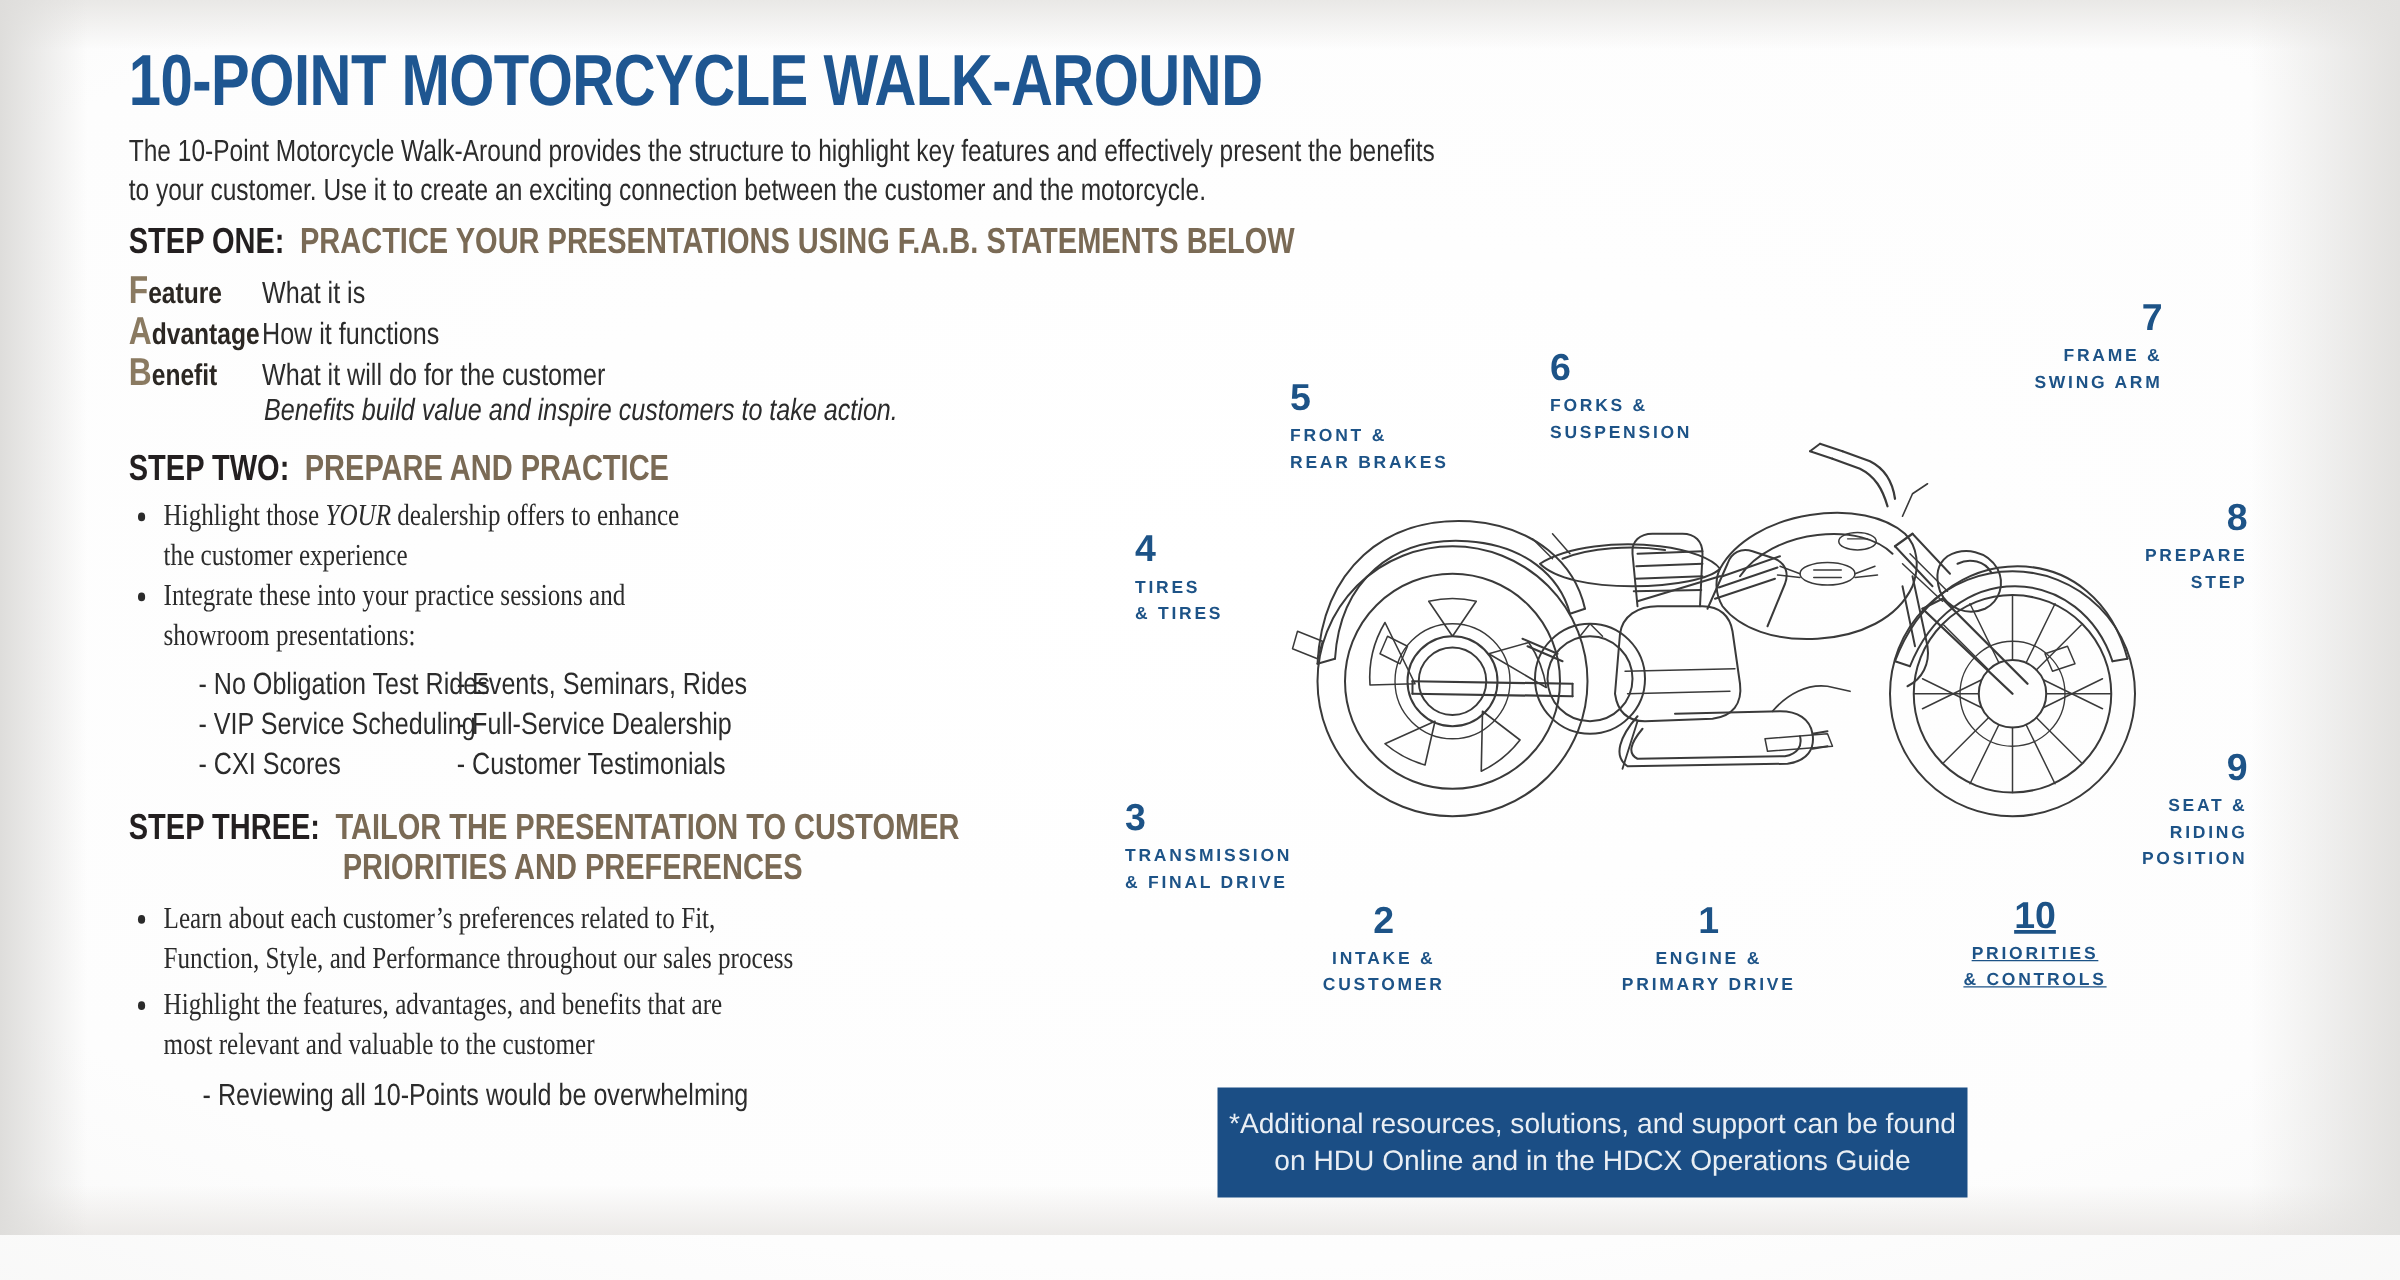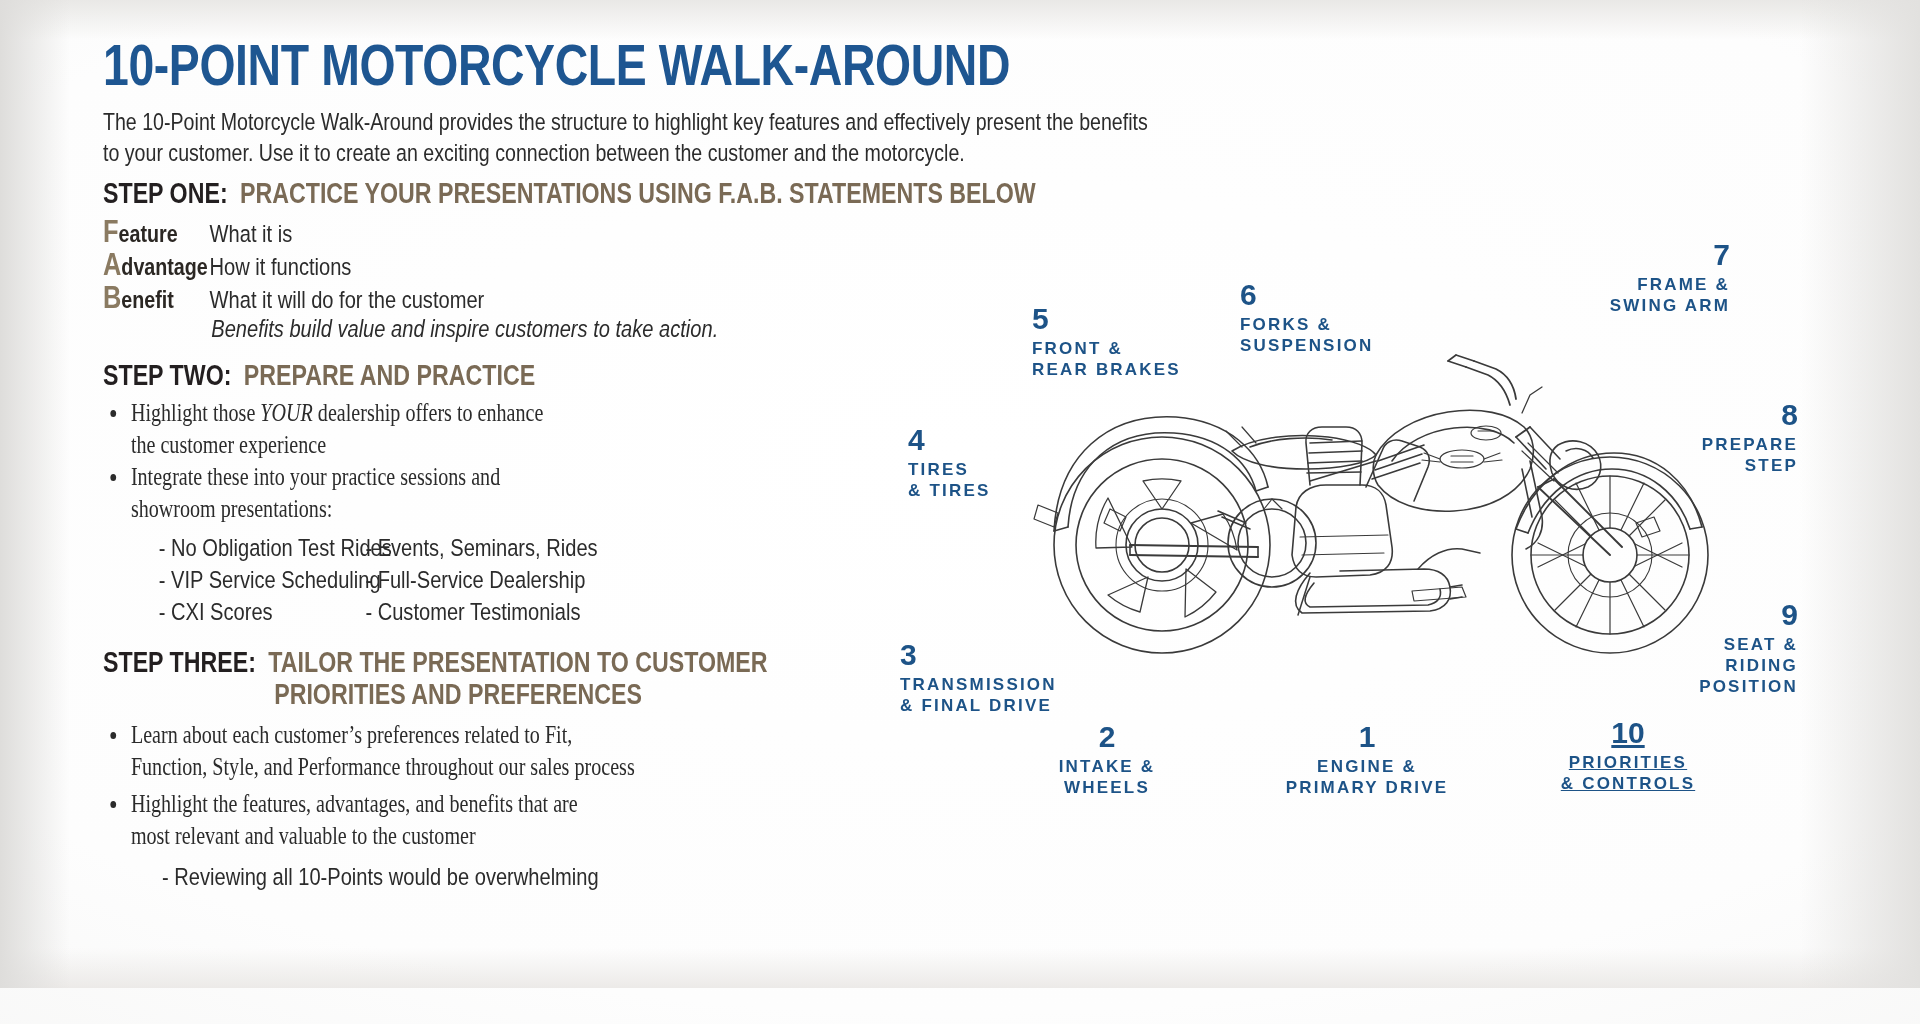--- a/index.html
+++ b/index.html
@@ -189,21 +189,21 @@
     display:block;
     font-weight:bold;
     font-size:30px;
     line-height:30px;
     margin-bottom:4px;
     letter-spacing:0px;
   }
   .callout .cl-line {
     display:block;
     font-weight:bold;
-    font-size:17px;
+    font-size:14px;
     line-height:21px;
     letter-spacing:2.2px;
     white-space:nowrap;
   }
   .callout.align-left  { text-align:left; }
   .callout.align-right { text-align:right; }
 
   
   #banner {
     position:absolute;
@@ -476,29 +476,33 @@
 
   <div class="callout align-left" style="left:900px; top:640px;">
     <span class="num">3</span>
     <span class="cl-line">TRANSMISSION</span>
     <span class="cl-line">&amp; FINAL DRIVE</span>
   </div>
 
   <div class="callout" style="left:1048px; top:722px; width:118px;">
     <span class="num">2</span>
     <span class="cl-line">INTAKE &amp;</span>
-    <span class="cl-line">WHEELS</span>
+    <span class="cl-line">CUSTOMER</span>
   </div>
 
   <div class="callout" style="left:1272px; top:722px; width:190px;">
     <span class="num">1</span>
     <span class="cl-line">ENGINE &amp;</span>
     <span class="cl-line">PRIMARY DRIVE</span>
   </div>
 
   <div class="callout" style="left:1538px; top:718px; width:180px;text-decoration:underline;">
     <span class="num">10</span>
     <span class="cl-line">PRIORITIES</span>
     <span class="cl-line">&amp; CONTROLS</span>
   </div>
 
+  <div id="banner">
+    <span class="bline">*Additional resources, solutions, and support can be found</span>
+    <span class="bline">on HDU Online and in the HDCX Operations Guide</span>
+  </div>
 
 </div>
 
 </body></html>

